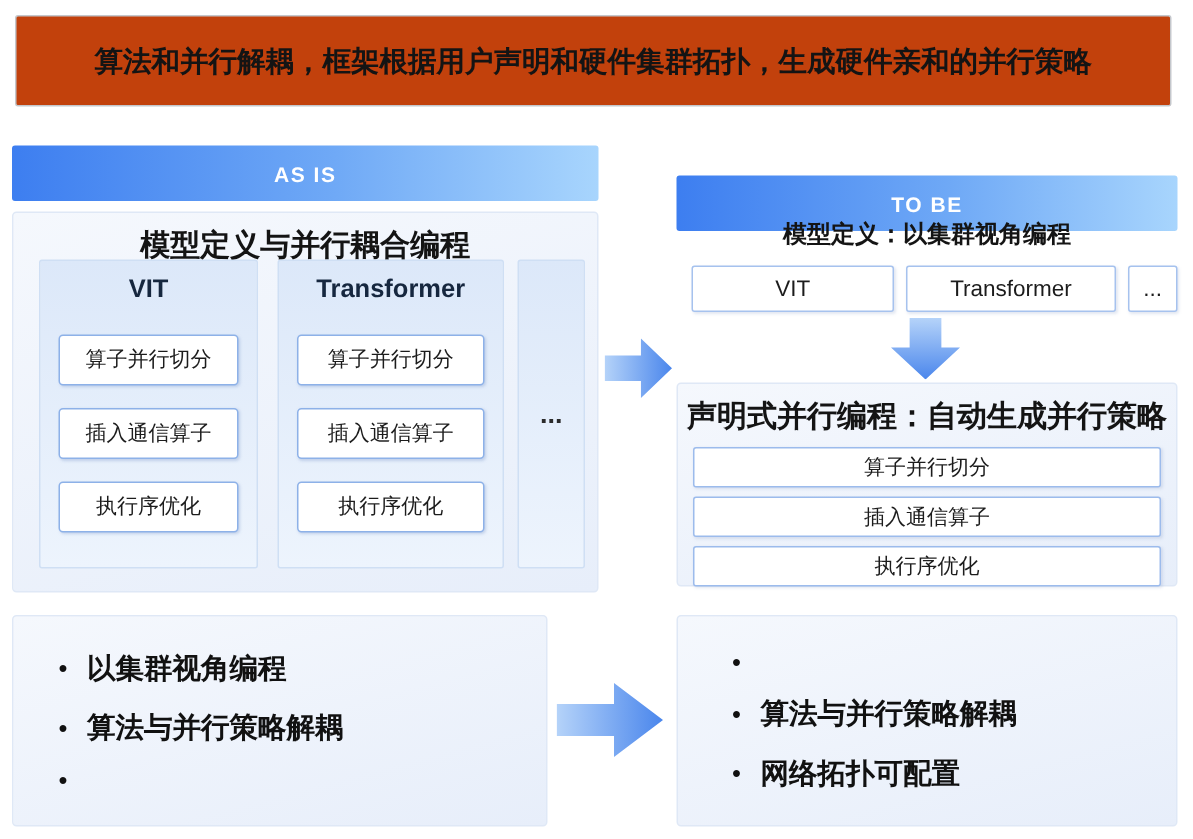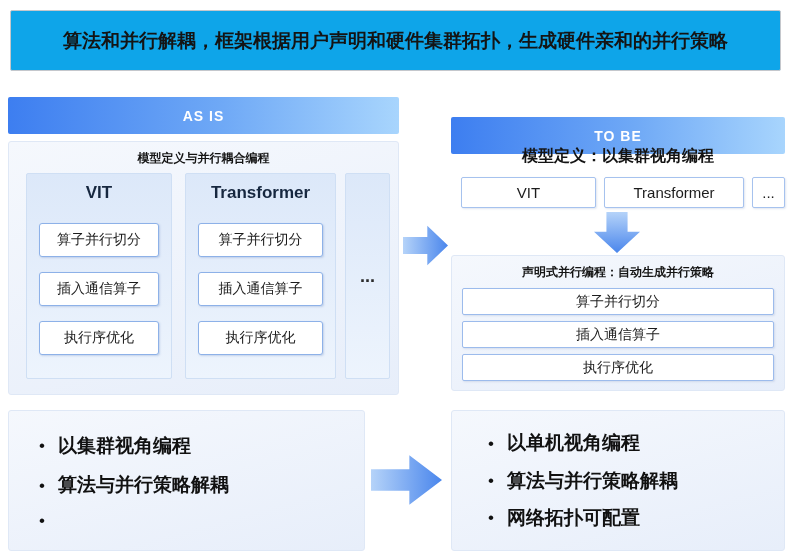--- a/index.html
+++ b/index.html
@@ -3,40 +3,40 @@
 <meta charset="utf-8">
 <style>
   * { margin:0; padding:0; box-sizing:border-box; }
   html,body { background:#ffffff; }
   .page {
     position:relative; width:795px; height:559px; background:#ffffff;
     font-family:"Liberation Sans", sans-serif; overflow:hidden;
   }
   .banner {
     position:absolute; left:10px; top:10px; width:771px; height:61px;
-    border:1px solid #c4c7cc; border-radius:2px; background:#0ea5e9;
+    border:1px solid #c4c7cc; border-radius:2px; background:#c2410c;
     display:flex; align-items:center; justify-content:center;
     font-size:19px; font-weight:700; color:#141414;
   }
   .col-header {
     position:absolute; height:37px; border-radius:2px;
     display:flex; align-items:center; justify-content:center;
     color:#ffffff; font-size:14px; font-weight:600; letter-spacing:1px;
     background:linear-gradient(90deg,#3d7ef0 0%,#6fa9f6 55%,#a8d5fd 100%);
   }
   .asis-header { left:8px; top:97px; width:391px; }
   .tobe-header { left:451px; top:97px; width:334px;margin-top:20px; }
 
   .panel {
     position:absolute; border:1px solid #dfe8f6; border-radius:3px;
     background:linear-gradient(165deg,#f5f8fd 0%,#e7eefa 100%);
   }
   .asis-panel { left:8px; top:141px; width:391px; height:254px; }
   .panel-title {
-    text-align:center; font-size:12px; font-weight:700; color:#141414; padding-top:8px;
+    text-align:center; font-size:20px; font-weight:700; color:#141414; padding-top:8px;
   }
 
   .model-col {
     position:absolute; top:31px; height:206px; border:1px solid #cfdff4; border-radius:2px;
     background:linear-gradient(180deg,#dce8f9 0%,#edf4fd 100%);
     display:flex; flex-direction:column;
   }
   .col-vit { left:17px; width:146px; }
   .col-tf  { left:176px; width:151px; }
   .model-col-title {
@@ -178,21 +178,20 @@
     <div class="bullet-row">
       <span class="bullet-glyph">•</span>
     </div>
   </div>
 
   <div class="arrow arrow-right bottom-arrow"></div>
 
   <div class="panel summary summary-right">
     <div class="bullet-row">
       <span class="bullet-glyph">•</span>
-      <span class="bullet-text">以单机视角编程</span>
     </div>
     <div class="bullet-row">
       <span class="bullet-glyph">•</span>
       <span class="bullet-text">算法与并行策略解耦</span>
     </div>
     <div class="bullet-row">
       <span class="bullet-glyph">•</span>
       <span class="bullet-text">网络拓扑可配置</span>
     </div>
   </div>

